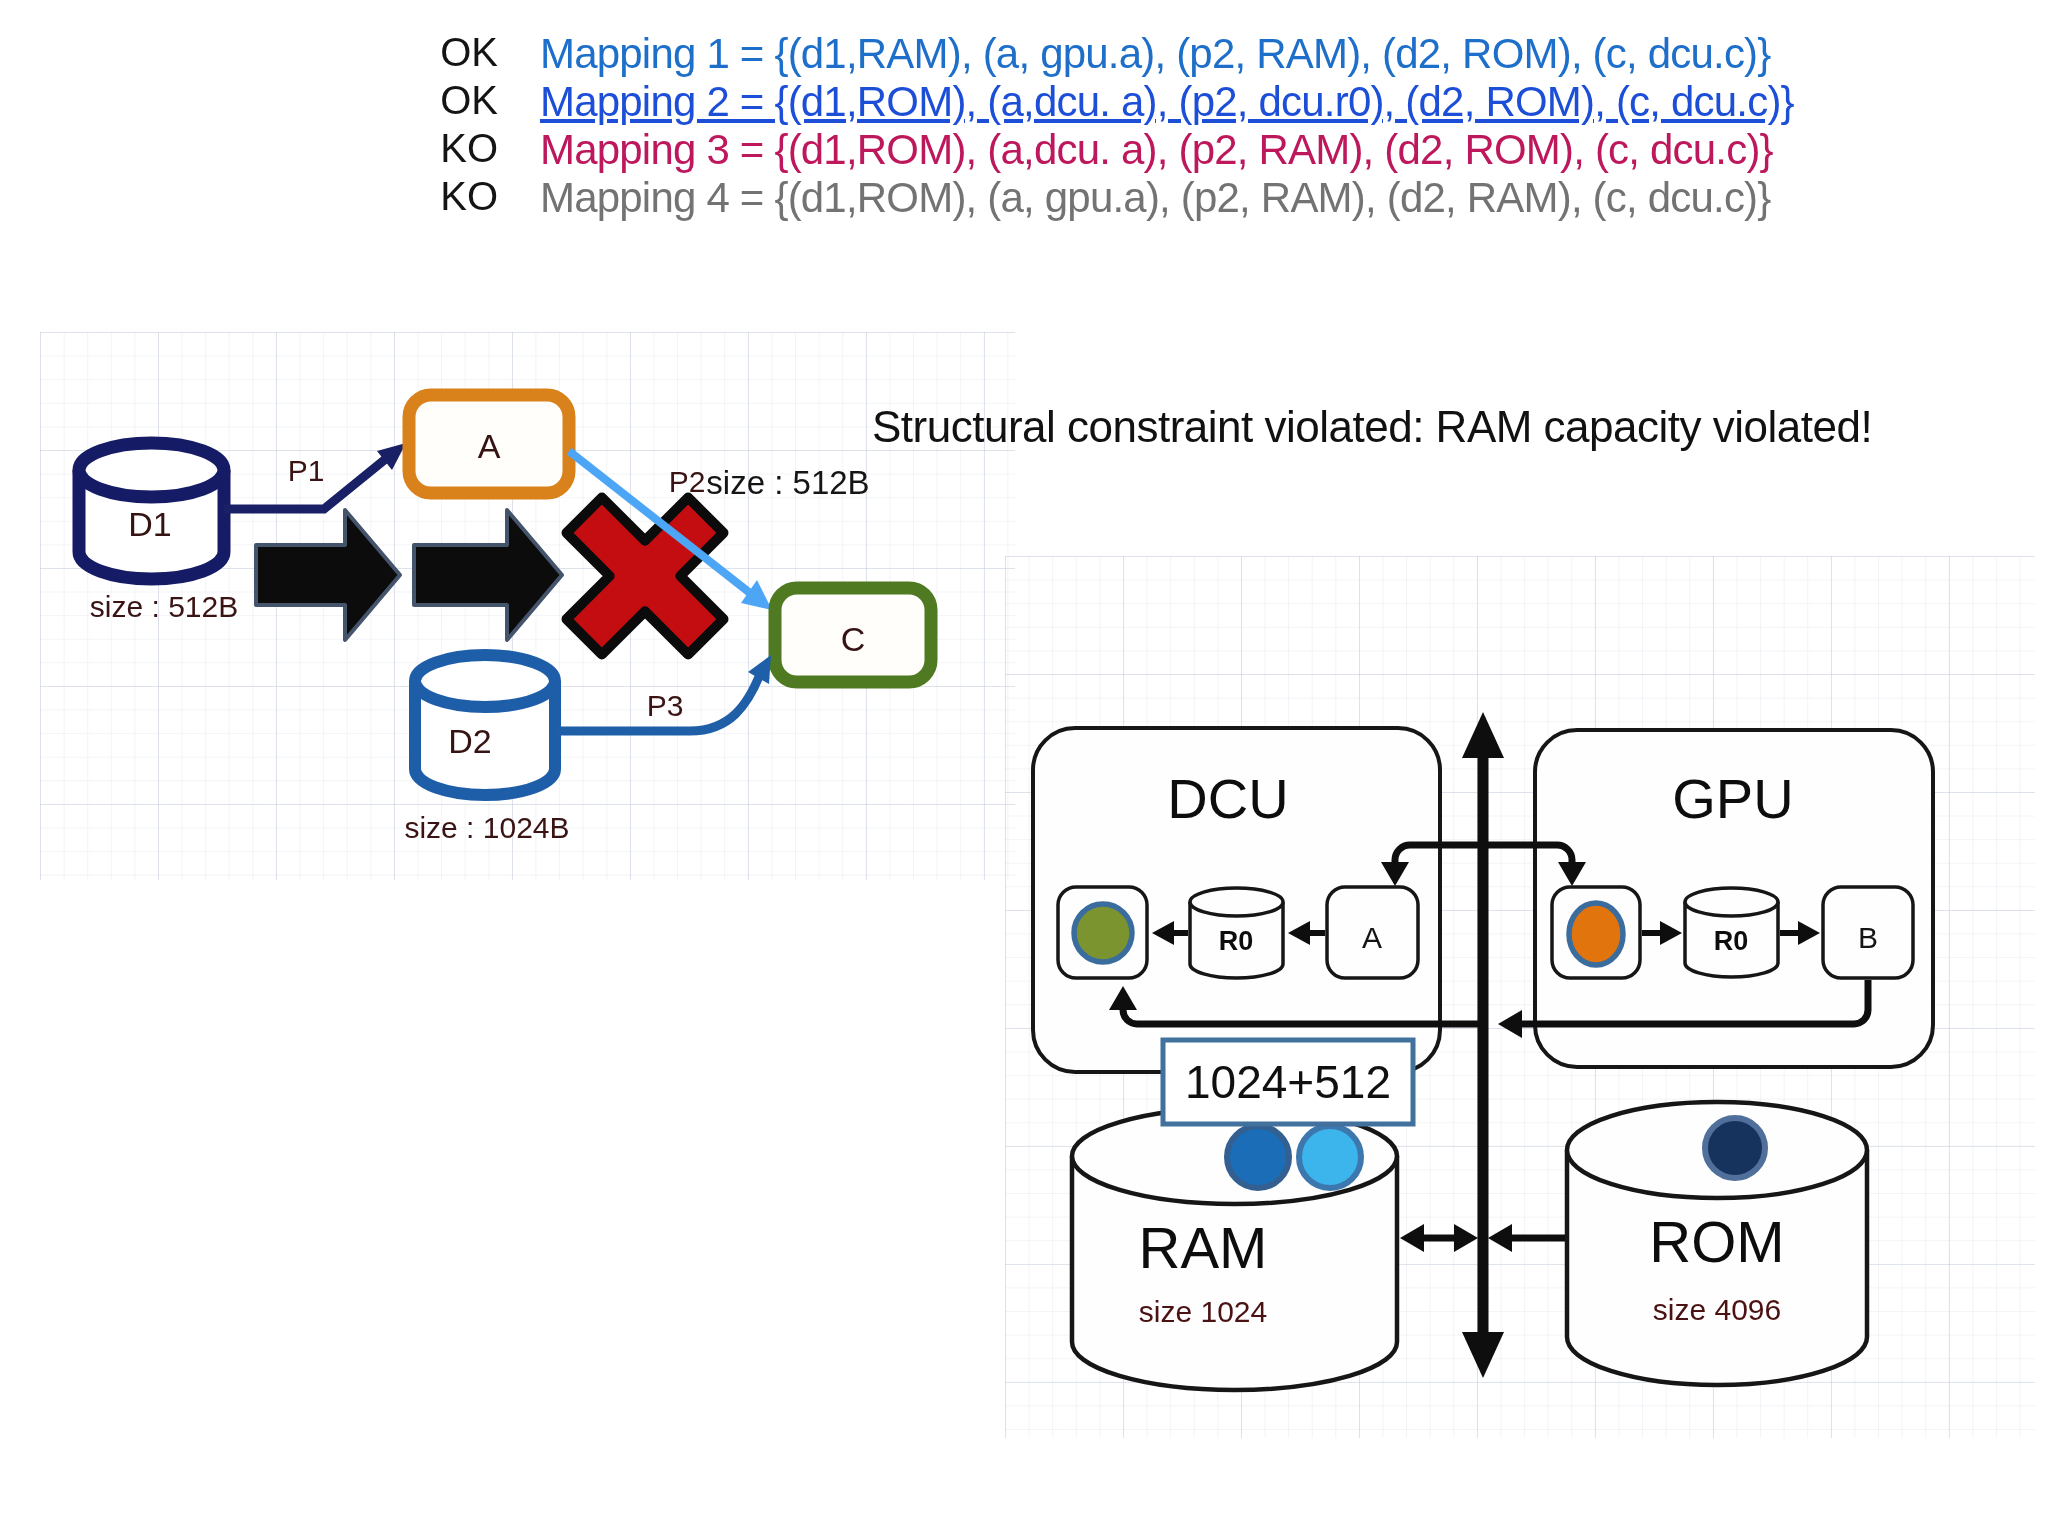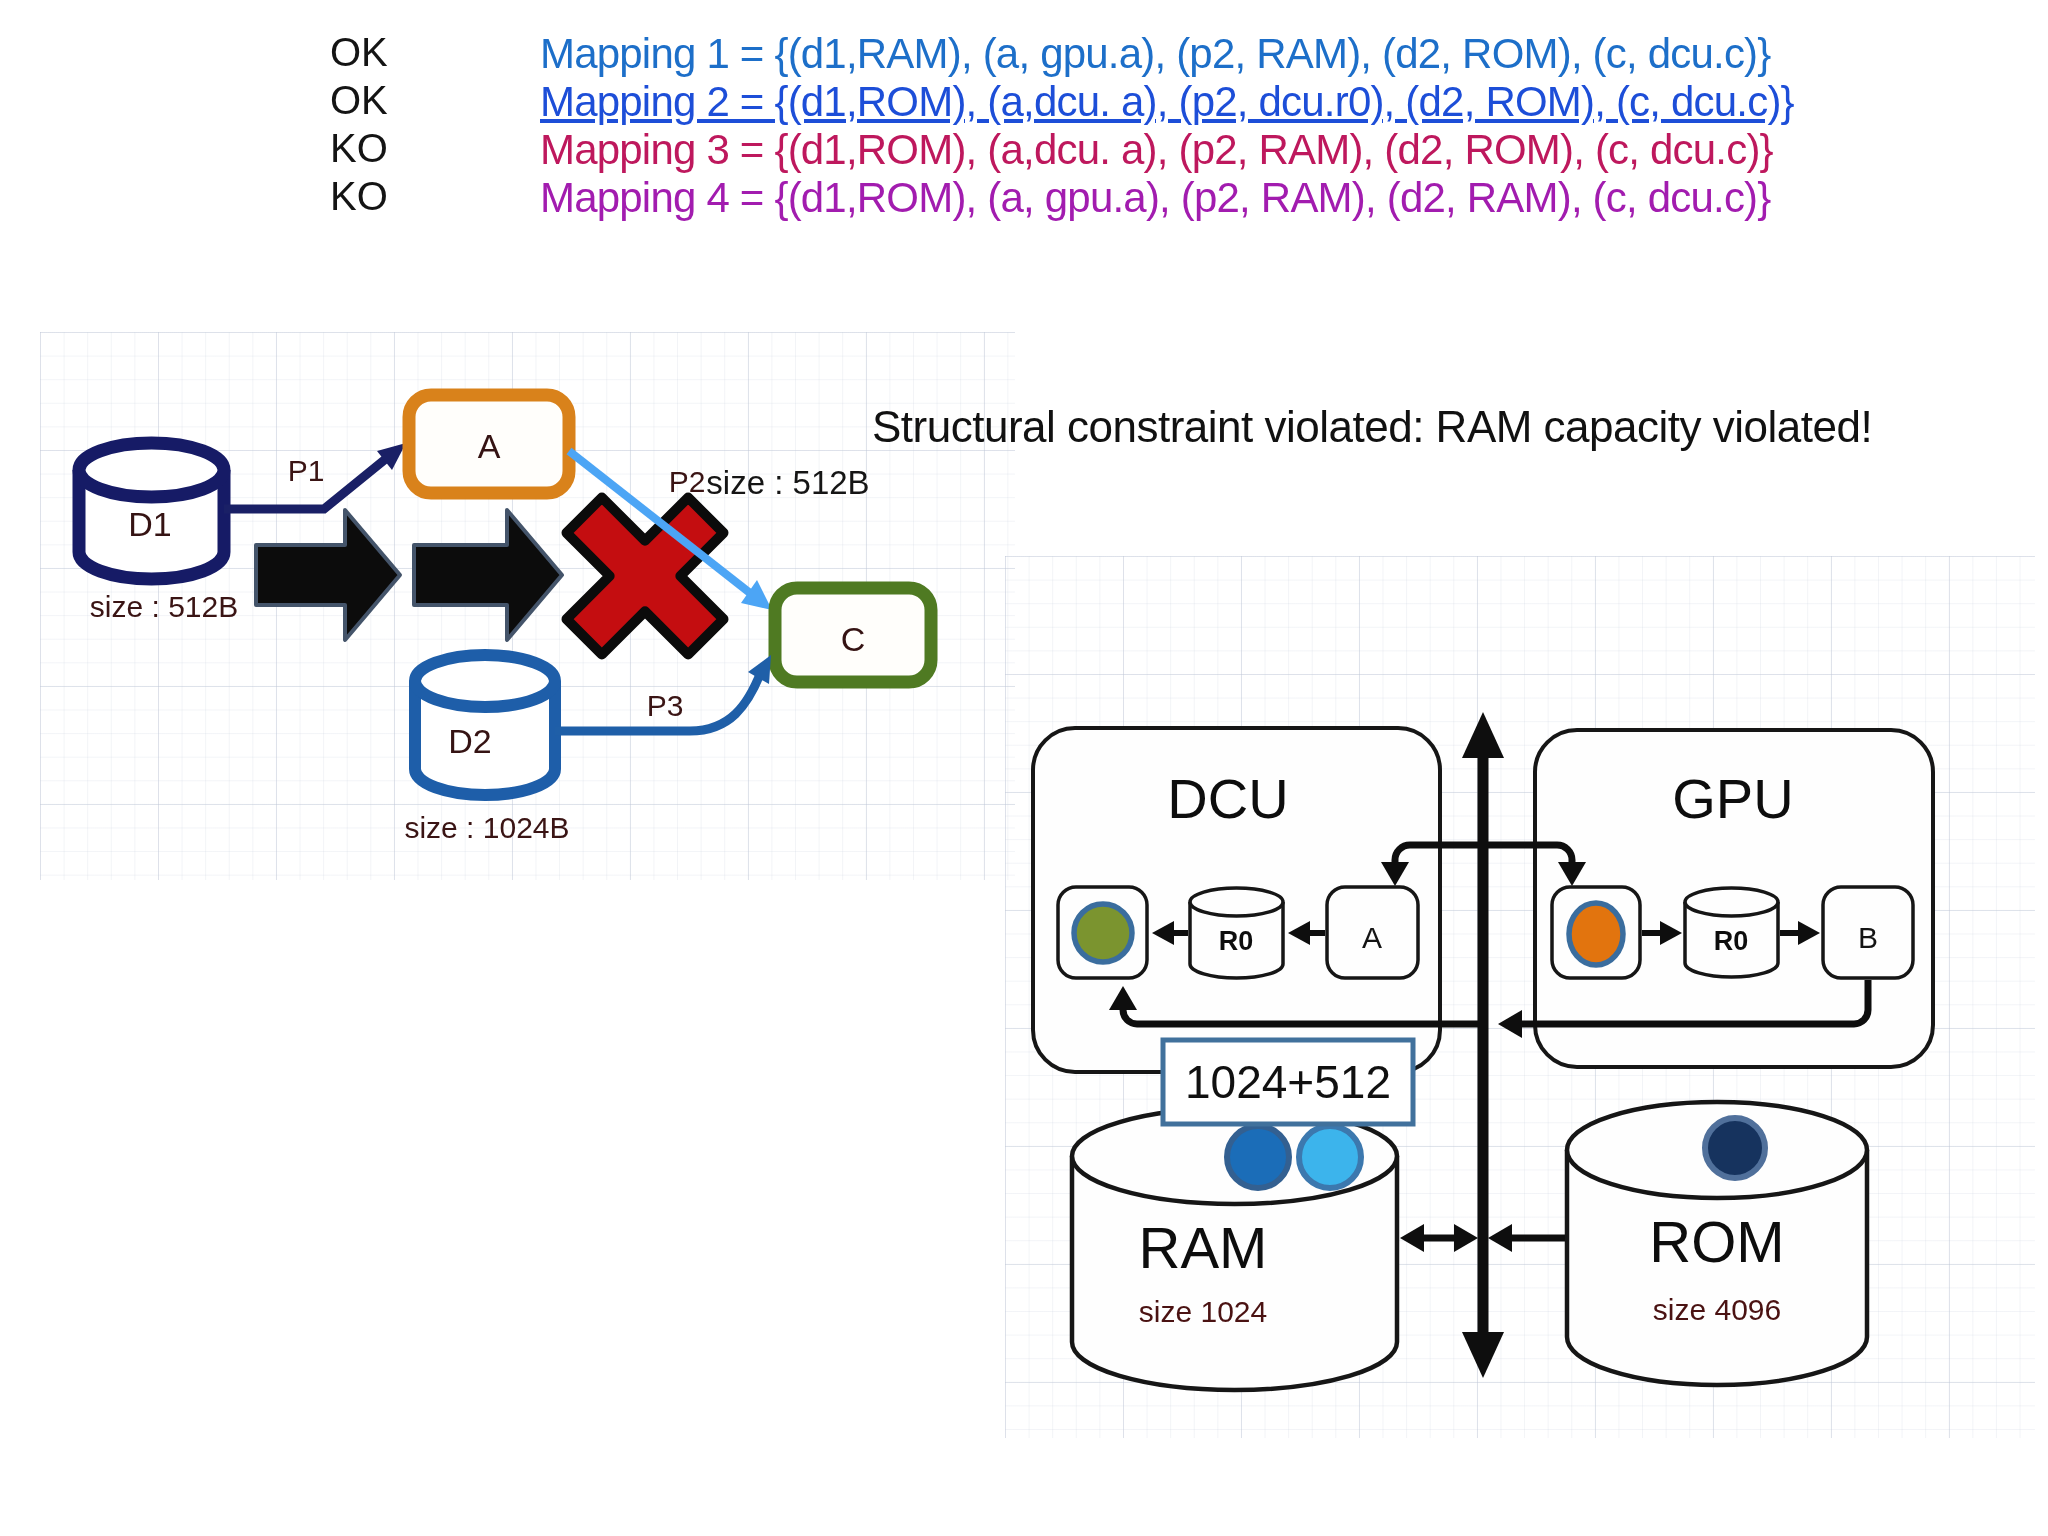--- a/index.html
+++ b/index.html
@@ -9,21 +9,21 @@
     background-image:
       linear-gradient(to right, rgba(190,198,214,.40) 1.5px, transparent 1.5px),
       linear-gradient(to bottom, rgba(190,198,214,.40) 1.5px, transparent 1.5px),
       linear-gradient(to right, rgba(198,205,220,.22) 1px, transparent 1px),
       linear-gradient(to bottom, rgba(198,205,220,.22) 1px, transparent 1px);
     background-size:118px 118px,118px 118px,23.6px 23.6px,23.6px 23.6px;}
   .grid-left{left:40px;top:332px;width:975px;height:548px;}
   .grid-right{left:1005px;top:556px;width:1030px;height:882px;}
 
   .map-row{position:absolute;left:0;height:48px;width:2048px;}
-  .map-status{position:absolute;left:330px;width:168px;text-align:left;
+  .map-status{position:absolute;left:330px;width:168px;text-align:right;
               font-size:40px;color:#141414;white-space:nowrap;}
   .map-text{position:absolute;left:540px;font-size:42px;letter-spacing:-0.8px;white-space:nowrap;}
 
   .alert{position:absolute;left:872px;top:402px;font-size:44px;color:#111;white-space:nowrap;letter-spacing:-0.5px;}
 
   svg.overlay{position:absolute;left:0;top:0;width:2048px;height:1536px;}
   svg text{font-family:"Liberation Sans","DejaVu Sans",sans-serif;text-anchor:middle;}
 
   .cyl-navy{fill:#ffffff;stroke:#161b66;stroke-width:13;}
   .cyl-blue{fill:#ffffff;stroke:#1e5ea9;stroke-width:12;}
@@ -69,21 +69,21 @@
   <div class="map-row" style="top:78px">
     <span class="map-status">OK</span>
     <span class="map-text" style="color: #1d4ed8; text-decoration: underline;">Mapping 2 = {(d1,ROM), (a,dcu. a), (p2, dcu.r0), (d2, ROM), (c, dcu.c)}</span>
   </div>
   <div class="map-row" style="top:126px">
     <span class="map-status">KO</span>
     <span class="map-text" style="color: #be185d;">Mapping 3 = {(d1,ROM), (a,dcu. a), (p2, RAM), (d2, ROM), (c, dcu.c)}</span>
   </div>
   <div class="map-row" style="top:174px">
     <span class="map-status">KO</span>
-    <span class="map-text" style="color: #a21caf;">Mapping 4 = {(d1,ROM), (a, gpu.a), (p2, RAM), (d2, RAM), (c, dcu.c)}</span>
+    <span class="map-text" style="color: #737373;">Mapping 4 = {(d1,ROM), (a, gpu.a), (p2, RAM), (d2, RAM), (c, dcu.c)}</span>
   </div>
 
   <div class="alert" style="color: rgb(17, 17, 17);">Structural constraint violated: RAM capacity violated!</div>
 
   <svg class="overlay" viewBox="0 0 2048 1536">
 
     <g>
 
       <g>
         <path class="cyl-navy" d="M79 470 V552 A72.5 27 0 0 0 224 552 V470"></path>

